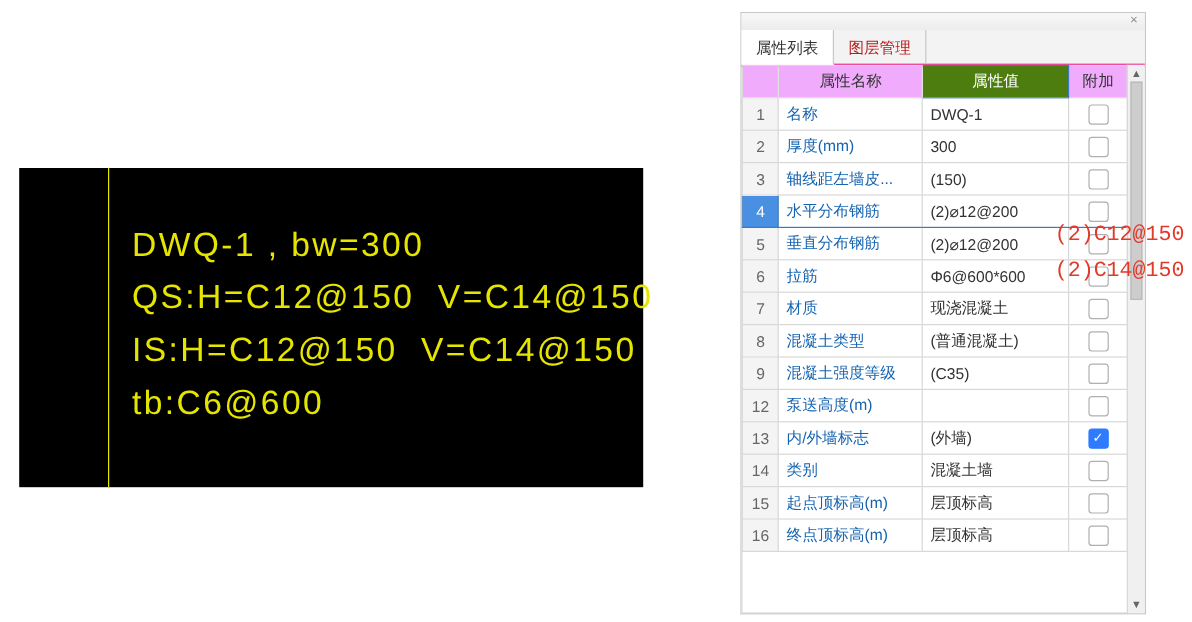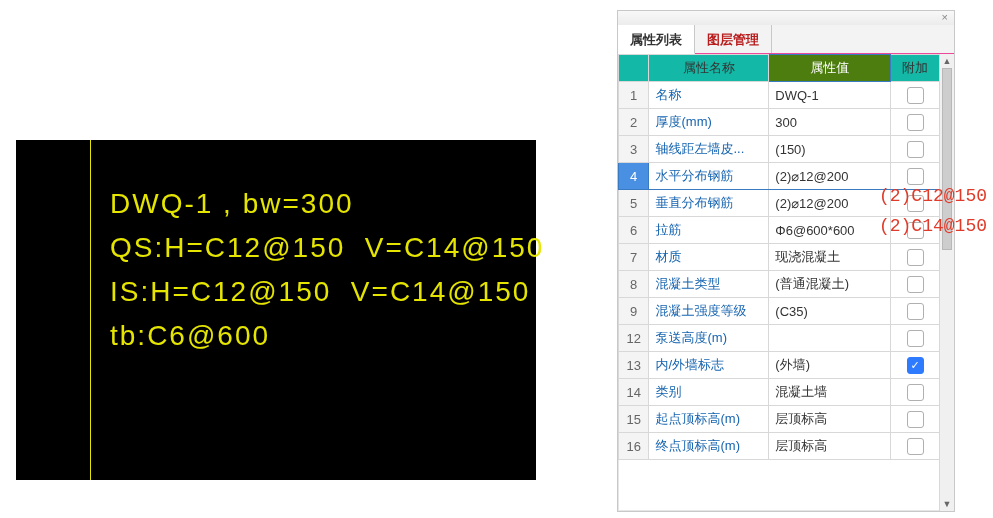--- a/index.html
+++ b/index.html
@@ -1,40 +1,40 @@
 <!DOCTYPE html>
 <html><head>
 <meta charset="utf-8">
 <style>
   html,body{margin:0;padding:0;width:993px;height:518px;font-family:"Microsoft YaHei",Arial,sans-serif;font-size:13px;background:#fff;color:#333;}
   .stage{position:relative;width:993px;height:518px;}
   
-  .cad{position:absolute;left:16px;top:140px;width:520px;height:340px;background:#000;}
+  .cad{position:absolute;left:16px;top:140px;width:520px;height:266px;background:#000;}
   .cad .vline{position:absolute;top:0;bottom:0;left:74px;width:1px;background:#e5e500;}
   .cad .txt{position:absolute;left:94px;font-family:"Bahnschrift","Arial Narrow",Arial,sans-serif;font-weight:300;letter-spacing:2px;color:#e5e500;font-size:28px;white-space:pre;}
   .cad .l1{top:48px;}
   .cad .l2{top:92px;}
   .cad .l3{top:136px;}
   .cad .l4{top:180px;}
   
   .panel{position:absolute;right:38px;top:10px;width:336px;height:500px;border:1px solid #c8c8c8;background:#fff;box-shadow:0 0 0 1px #e6e6e6 inset;}
   .panel .closebar{height:14px;background:linear-gradient(#f8f8f8,#ececec);text-align:right;font-size:11px;color:#888;padding-right:6px;line-height:12px;}
   .panel .closebar span{cursor:default;}
-  .tabs{display:flex;height:28px;border-bottom:3px solid #ec4899;background:#f3f3f3;font-weight:bold;}
+  .tabs{display:flex;height:28px;border-bottom:3px solid #ec4899;background:#f3f3f3;}
   .tab{padding:6px 12px 0;font-size:13px;border-right:1px solid #c8c8c8;color:#b91c1c;}
   .tab.active{background:#fff;color:#333;border-bottom:1px solid #fff;margin-bottom:-1px;}
   .gridwrap{position:absolute;top:43px;bottom:0;left:0;right:14px;overflow:hidden;}
   .scrollbar{position:absolute;top:43px;right:0;bottom:0;width:14px;background:#f0f0f0;border-left:1px solid #d8d8d8;}
   .scrollbar .thumb{position:absolute;top:14px;left:2px;right:2px;height:180px;background:#cdcdcd;border:1px solid #b8b8b8;}
   .scrollbar .arr{position:absolute;left:0;right:0;height:14px;display:flex;justify-content:center;align-items:center;color:#666;font-size:9px;}
   .scrollbar .arr.up{top:0;}
   .scrollbar .arr.dn{bottom:0;}
   table{border-collapse:collapse;width:100%;}
   th,td{border:1px solid #d8d8d8;height:27px;box-sizing:border-box;padding:0 6px;text-align:left;white-space:nowrap;overflow:hidden;}
-  th{background:#14b8a6;font-weight:normal;text-align:center;}
+  th{background:#f0abfc;font-weight:normal;text-align:center;}
   th.valcol{background:#4d7c0f;color:#fff;border-color:#3a7ac0;}
   col.cidx{width:30px;}
   col.cname{width:118px;}
   col.cval{width:120px;}
   col.cext{width:48px;}
   td.idx{background:#f4f4f4;color:#666;text-align:center;}
   tr.sel td.idx{background:#4a90e2;color:#fff;border-color:#3a7ac0;}
   tr.sel td{border-top-color:#3a7ac0;border-bottom-color:#3a7ac0;}
   td.name{color:#1664b0;}
   td.ext{text-align:center;}

